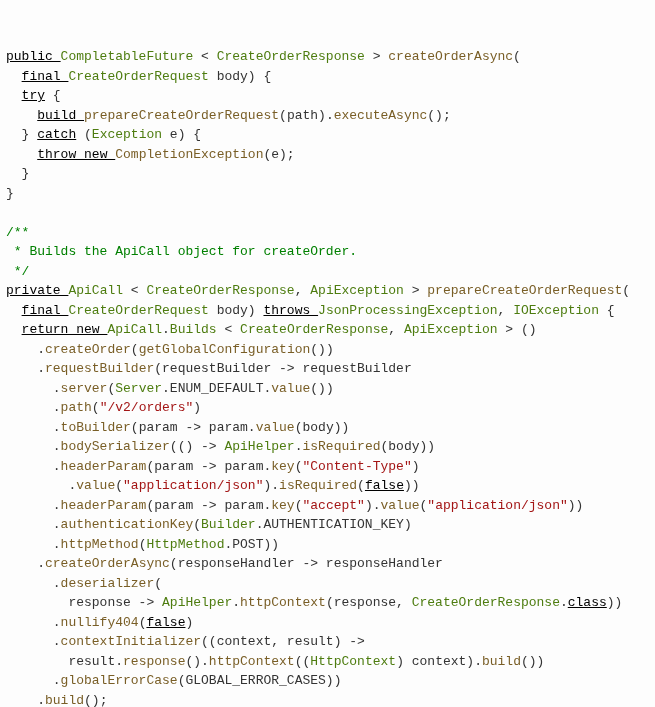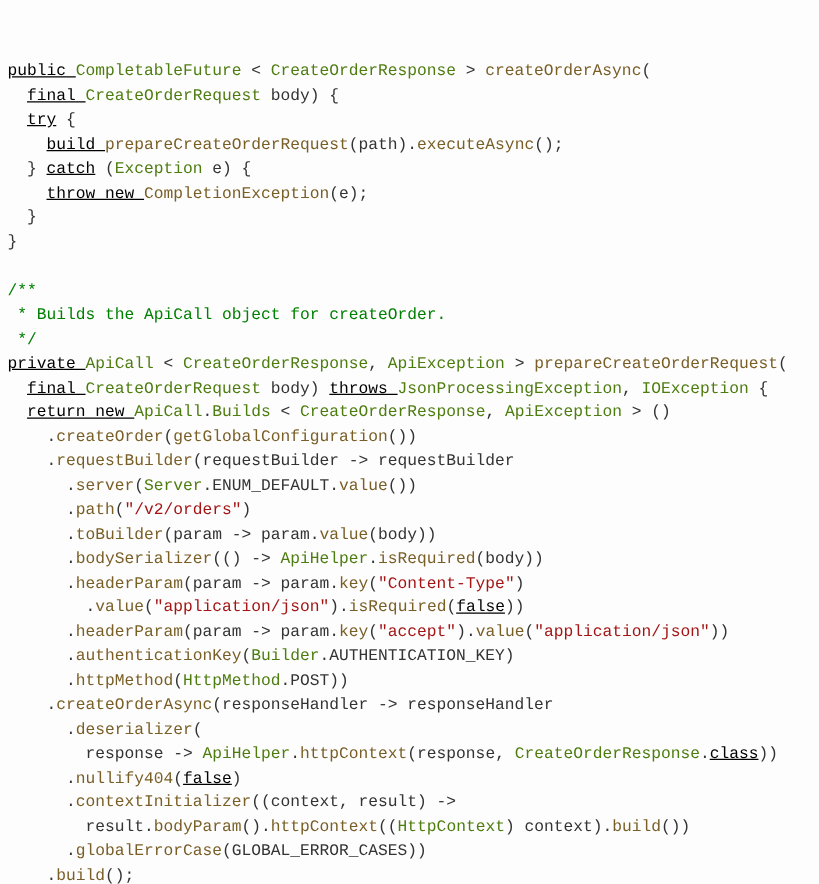--- a/index.html
+++ b/index.html
@@ -46,17 +46,17 @@
 <span class="pl">      .</span><span class="method">headerParam</span><span class="pl">(param -&gt; param.</span><span class="method">key</span><span class="pl">(</span><span class="str">"Content-Type"</span><span class="pl">)</span>
 <span class="pl">        .</span><span class="method">value</span><span class="pl">(</span><span class="str">"application/json"</span><span class="pl">).</span><span class="method">isRequired</span><span class="pl">(</span><span class="kw">false</span><span class="pl">))</span>
 <span class="pl">      .</span><span class="method">headerParam</span><span class="pl">(param -&gt; param.</span><span class="method">key</span><span class="pl">(</span><span class="str">"accept"</span><span class="pl">).</span><span class="method">value</span><span class="pl">(</span><span class="str">"application/json"</span><span class="pl">))</span>
 <span class="pl">      .</span><span class="method">authenticationKey</span><span class="pl">(</span><span class="type">Builder</span><span class="pl">.AUTHENTICATION_KEY)</span>
 <span class="pl">      .</span><span class="method">httpMethod</span><span class="pl">(</span><span class="type">HttpMethod</span><span class="pl">.POST))</span>
 <span class="pl">    .</span><span class="method">createOrderAsync</span><span class="pl">(responseHandler -&gt; responseHandler</span>
 <span class="pl">      .</span><span class="method">deserializer</span><span class="pl">(</span>
 <span class="pl">        response -&gt; </span><span class="type">ApiHelper</span><span class="pl">.</span><span class="method">httpContext</span><span class="pl">(response, </span><span class="type">CreateOrderResponse</span><span class="pl">.</span><span class="kw">class</span><span class="pl">))</span>
 <span class="pl">      .</span><span class="method">nullify404</span><span class="pl">(</span><span class="kw">false</span><span class="pl">)</span>
 <span class="pl">      .</span><span class="method">contextInitializer</span><span class="pl">((context, result) -&gt;</span>
-<span class="pl">        result.</span><span class="method">bodyParam</span><span class="pl">().</span><span class="method">httpContext</span><span class="pl">((</span><span class="type">HttpContext</span><span class="pl">) context).</span><span class="method">build</span><span class="pl">())</span>
+<span class="pl">        result.</span><span class="method">response</span><span class="pl">().</span><span class="method">httpContext</span><span class="pl">((</span><span class="type">HttpContext</span><span class="pl">) context).</span><span class="method">build</span><span class="pl">())</span>
 <span class="pl">      .</span><span class="method">globalErrorCase</span><span class="pl">(GLOBAL_ERROR_CASES))</span>
 <span class="pl">    .</span><span class="method">build</span><span class="pl">();</span>
 </div>
 
 
 </body></html>

